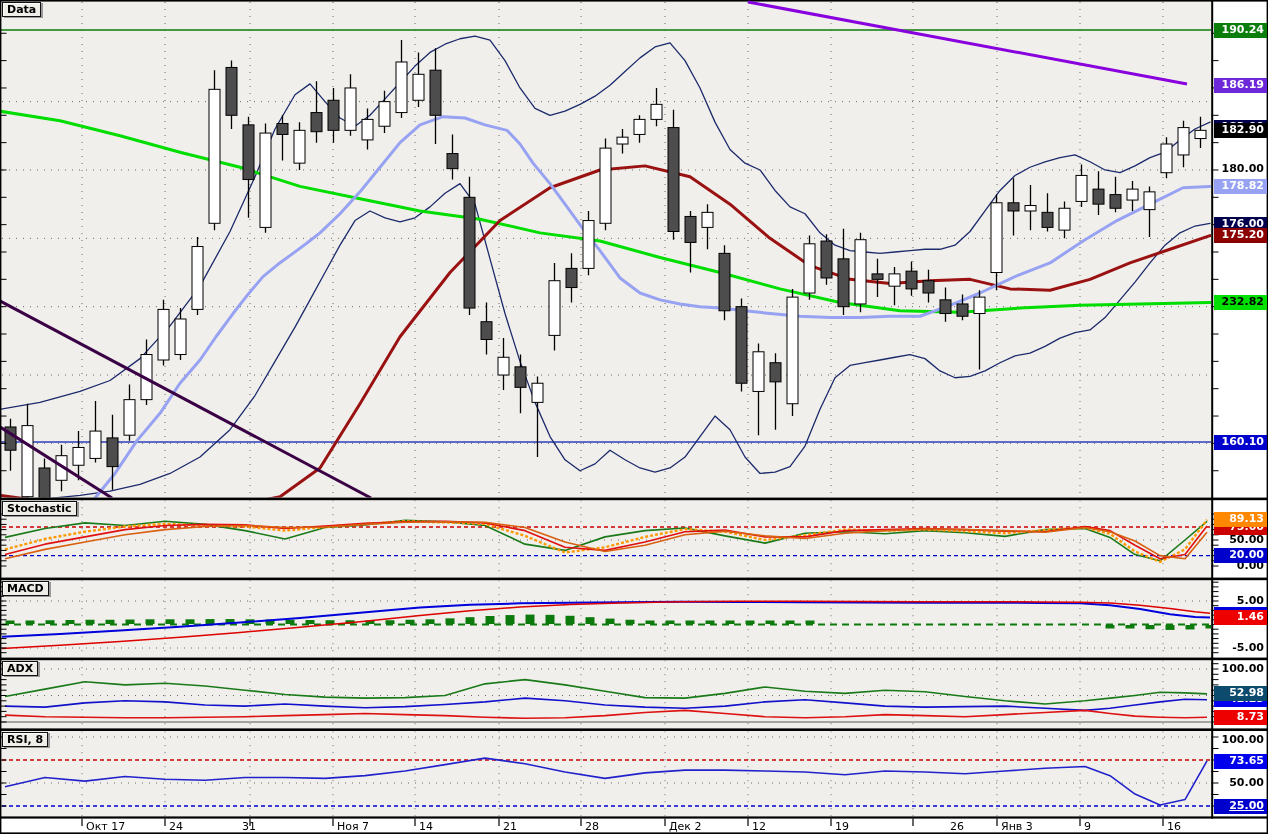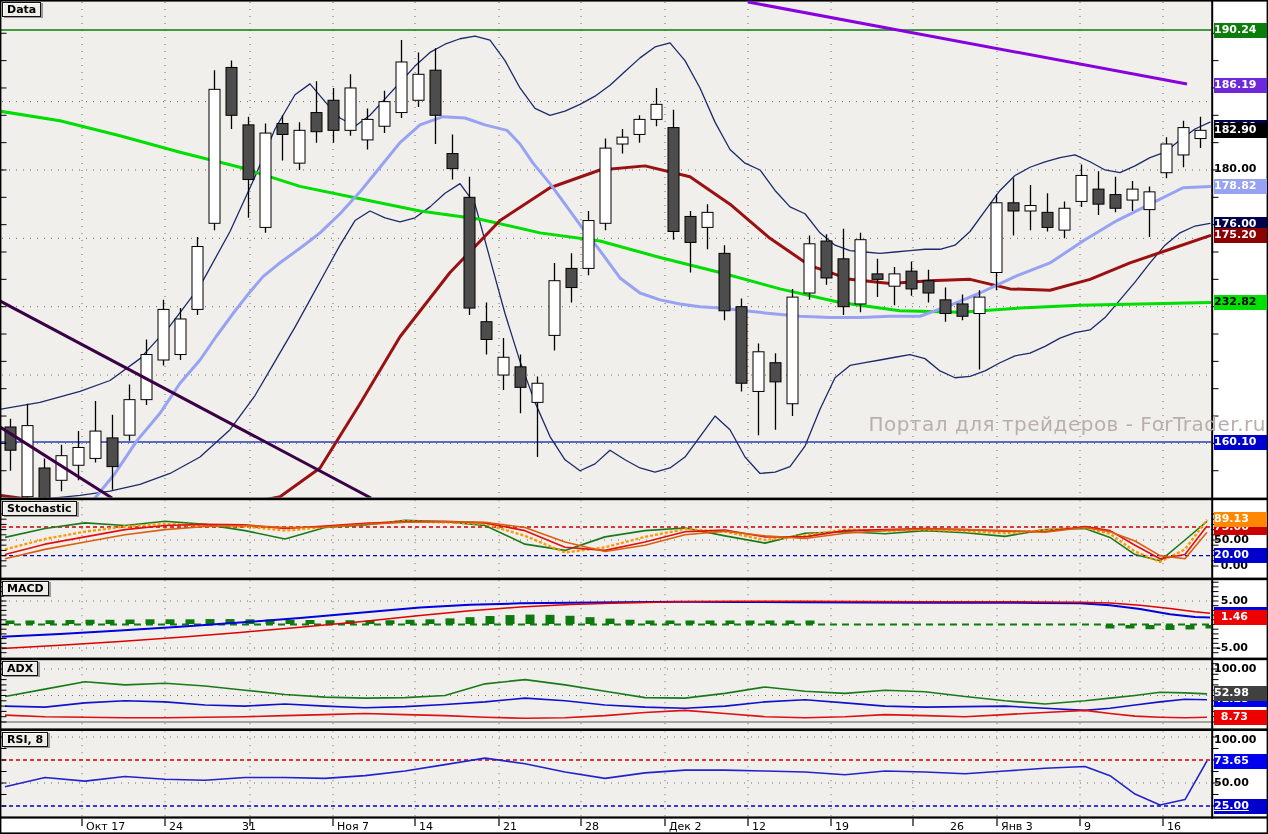--- a/index.html
+++ b/index.html
@@ -1,20 +1,20 @@
 <!DOCTYPE html>
 <html><head>
 <meta charset="utf-8">
 <style>
   html,body{margin:0;padding:0;background:#fff;}
   #root{position:relative;width:1268px;height:834px;overflow:hidden;background:#fff;
         font-family:"DejaVu Sans",sans-serif;}
   #chart-svg{position:absolute;left:0;top:0;}
   .axlabel{position:absolute;left:1214px;width:53px;height:15px;line-height:15px;
-           text-align:right;padding-right:19px;box-sizing:border-box;
+           text-align:right;padding-right:3px;box-sizing:border-box;
            font:bold 11px "DejaVu Sans",sans-serif;color:#fff;white-space:nowrap;}
   .axlabel.plain{background:transparent;color:#000;}
   .ptitle{position:absolute;left:2px;background:#f0eee9;border:1px solid #111;
           box-shadow:2px 1px 0 #999, inset 1px 1px 0 #fff;
           font:bold 11px "DejaVu Sans",sans-serif;padding:0 4px;height:13px;line-height:13px;
           z-index:4;color:#000;white-space:nowrap;}
   .dlabel{position:absolute;top:820px;font:11px "DejaVu Sans",sans-serif;color:#000;white-space:nowrap;}
   #watermark{position:absolute;right:2px;top:412px;font:20px "DejaVu Sans",sans-serif;
              color:#b9aeae;z-index:5;letter-spacing:0.5px;white-space:nowrap;}
   #labels{position:absolute;left:0;top:0;width:1268px;height:834px;z-index:3;pointer-events:none;}
@@ -522,21 +522,21 @@
       <div class="axlabel" style="top: 519.5px; background: rgb(204, 0, 0);">75.00</div>
       <div class="axlabel" style="top: 548.1px; background: rgb(0, 0, 204);">20.00</div>
       <div class="axlabel" style="top: 512.152px; background: rgb(255, 136, 0);">89.13</div>
       <div class="axlabel plain" style="top: 593.5px;">5.00</div>
       <div class="axlabel plain" style="top: 640.5px;">-5.00</div>
       <div class="axlabel" style="top: 607.13px; background: rgb(0, 0, 221);"></div>
       <div class="axlabel" style="top: 610.138px; background: rgb(238, 0, 0);">1.46</div>
       <div class="axlabel plain" style="top: 661.5px;">100.00</div>
       <div class="axlabel plain" style="top: 714.5px; color: rgb(85, 85, 85);">0.00</div>
       <div class="axlabel" style="top: 692.107px; background: rgb(0, 0, 238);">42.25</div>
-      <div class="axlabel" style="top: 686.421px; background: #404040;">52.98</div>
+      <div class="axlabel" style="top: 686.421px; background: #0c4a6e;">52.98</div>
       <div class="axlabel" style="top: 709.873px; background: rgb(238, 0, 0);">8.73</div>
       <div class="axlabel plain" style="top: 733.18px;">100.00</div>
       <div class="axlabel plain" style="top: 775.5px;">50.00</div>
       <div class="axlabel" style="top: 753.742px; background: rgb(0, 0, 238);">73.65</div>
       <div class="axlabel" style="top: 798.5px; background: rgb(0, 0, 204); text-decoration: underline;">25.00</div>
       <div class="dlabel" style="left: 86px;">Окт 17</div>
       <div class="dlabel" style="left: 169px;">24</div>
       <div class="dlabel" style="left: 242px;">31</div>
       <div class="dlabel" style="left: 337px;">Ноя 7</div>
       <div class="dlabel" style="left: 419px;">14</div>
@@ -550,14 +550,13 @@
       <div class="dlabel" style="left: 1084px;">9</div>
       <div class="dlabel" style="left: 1167px;">16</div>
     </div>
 
   <div class="ptitle" style="top:2px">Data</div>
   <div class="ptitle" style="top:501px">Stochastic</div>
   <div class="ptitle" style="top:581px">MACD</div>
   <div class="ptitle" style="top:661px">ADX</div>
   <div class="ptitle" style="top:732px">RSI, 8</div>
 
-  <div id="watermark">Портал для трейдеров - ForTrader.ru</div>
 </div>
 
 </body></html>

